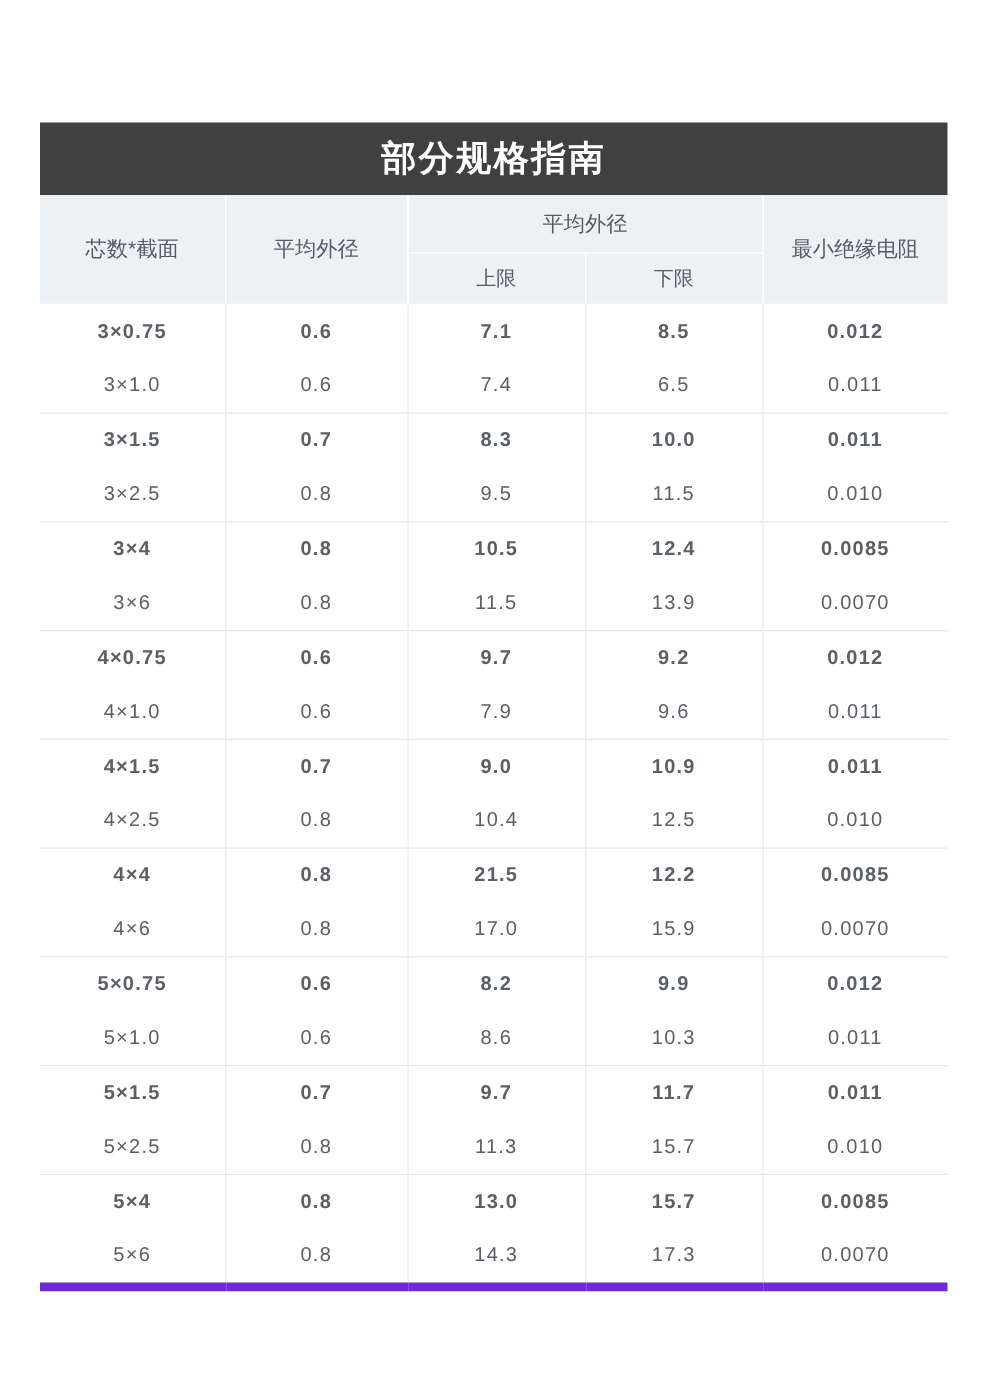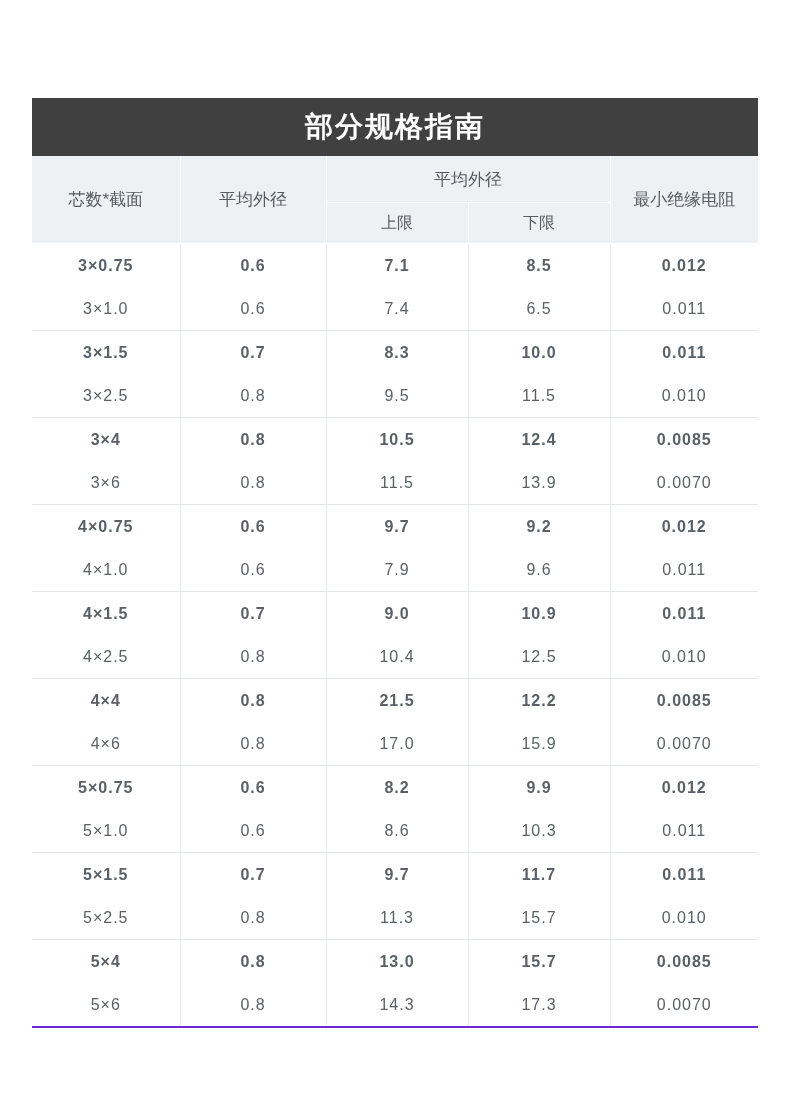--- a/index.html
+++ b/index.html
@@ -62,21 +62,21 @@
     text-align: center;
     height: 43px;
     padding: 0;
     border-right: 1px solid #e9ecef;
     background: #ffffff;
     letter-spacing: 1px;
   }
   td.cell.last { border-right: none; }
   tr.grp-start td.cell { border-top: 1px solid #e3e7ea; font-weight: bold; }
   tr.first-body td.cell { border-top: none; }
-  tr.last-row td.cell { border-bottom: 2px solid #6d28d9; }
+  tr.last-row td.cell { border-bottom: 7px solid #6d28d9; }
   .colw1 { width: 148px; }
   .colw2 { width: 146px; }
   .colw3 { width: 142px; }
   .colw4 { width: 142px; }
   .colw5 { width: 148px; }
 </style>
 </head>
 <body>
 
 <div id="page">

